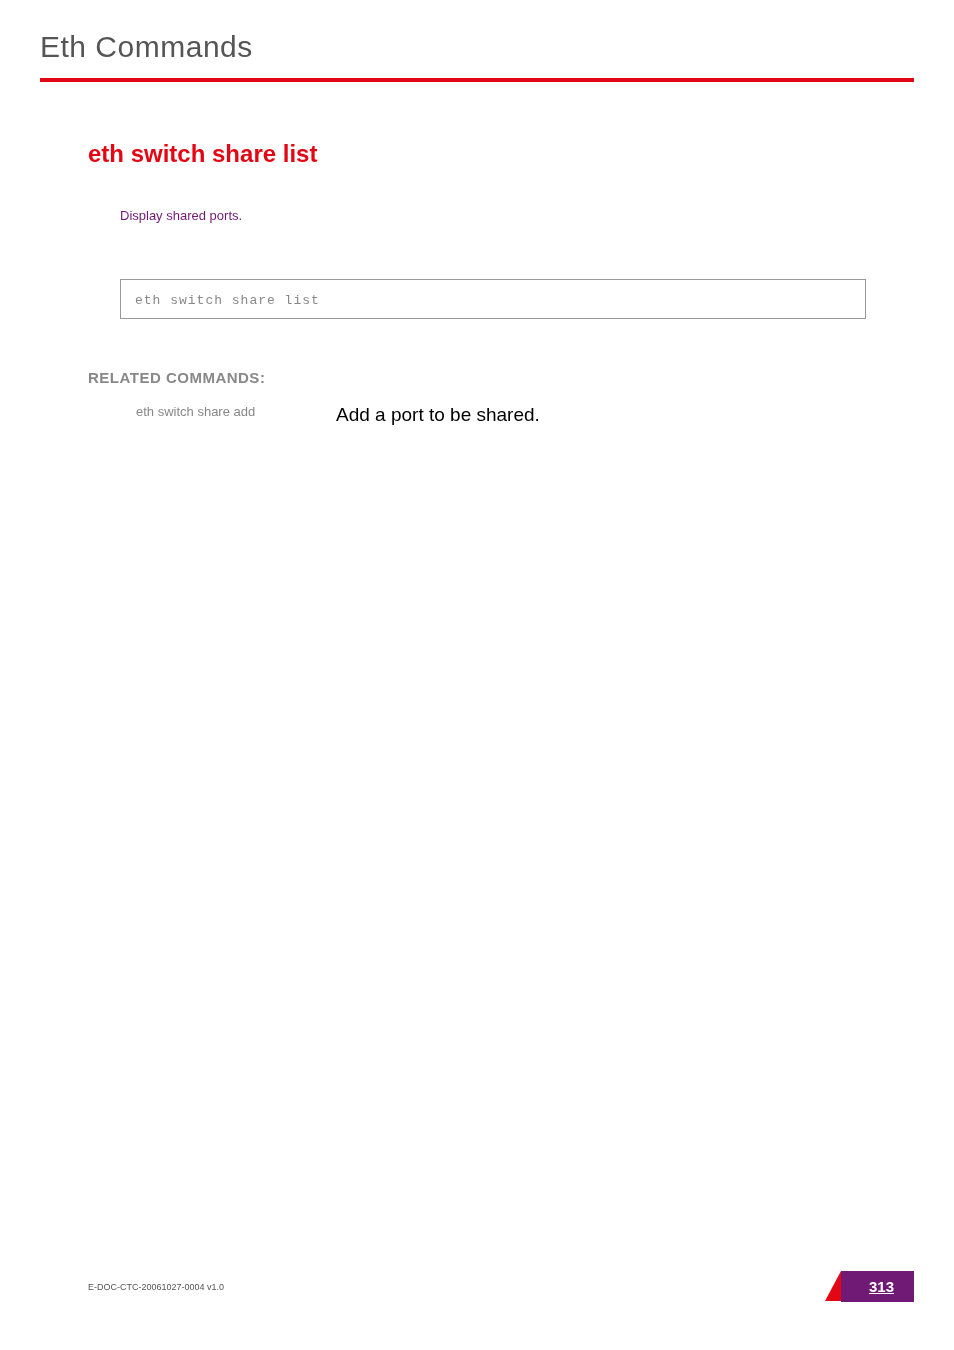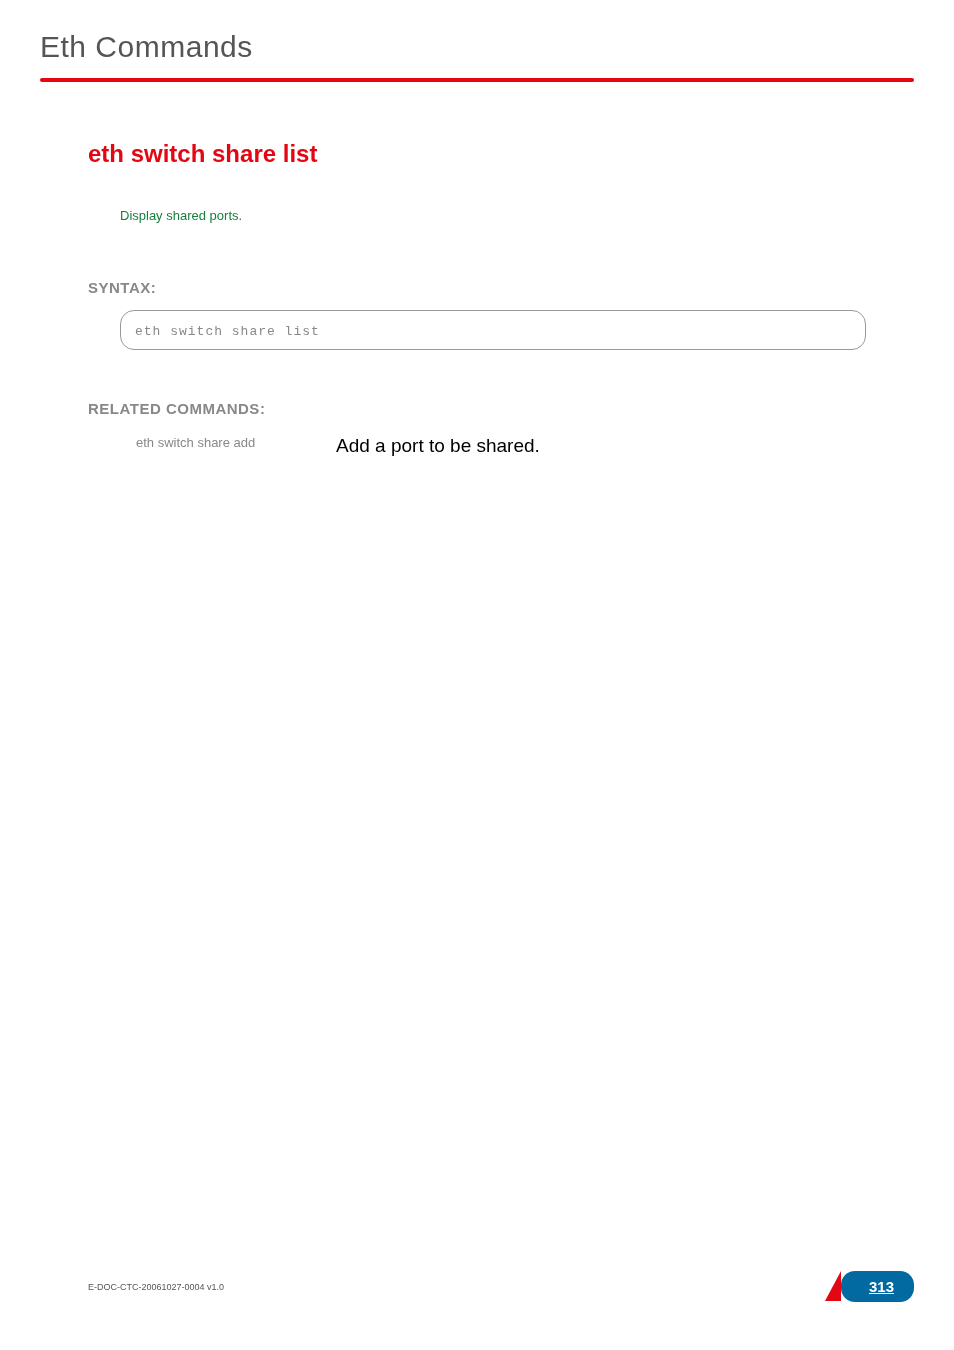--- a/index.html
+++ b/index.html
@@ -1,19 +1,18 @@
 <!DOCTYPE html>
 <html><head>
   <meta charset="utf-8">
   <style>
     * {
       margin: 0;
       padding: 0;
       box-sizing: border-box;
-      border-radius: 14px;
     }
     body {
       width: 954px;
       height: 1350px;
       background: #ffffff;
       font-family: Arial, Helvetica, sans-serif;
       position: relative;
     }
     .page-header {
       padding: 30px 40px 14px 40px;
@@ -34,21 +33,21 @@
     }
     .command-title {
       font-size: 24px;
       font-weight: 700;
       color: #e30613;
       margin-top: 58px;
       margin-bottom: 40px;
     }
     .description {
       font-size: 13px;
-      color: #15803d;
+      color: #701a75;
       margin-left: 32px;
       margin-bottom: 56px;
     }
     .section-heading {
       font-size: 15px;
       font-weight: 700;
       color: #888888;
       letter-spacing: 0.5px;
       margin-bottom: 14px;
     }
@@ -90,21 +89,21 @@
       padding: 0 40px 0 88px;
       display: flex;
       justify-content: space-between;
       align-items: center;
     }
     .footer-doc {
       font-size: 9px;
       color: #555555;
     }
     .page-number-tab {
-      background: #0369a1;
+      background: #701a75;
       color: #ffffff;
       font-size: 15px;
       font-weight: 700;
       padding: 7px 20px 7px 28px;
       position: relative;
       text-decoration: underline;
     }
     .page-number-tab::before {
       content: "";
       position: absolute;
@@ -122,21 +121,20 @@
 <div class="page-header">
   <h1 class="section-title">Eth Commands</h1>
 </div>
 <div class="red-divider"></div>
 
 <div class="content">
   <h2 class="command-title">eth switch share list</h2>
 
   <p class="description">Display shared ports.</p>
 
-  <h3 class="section-heading">SYNTAX:</h3>
   <div class="syntax-box">
     <span class="syntax-text">eth switch share list</span>
   </div>
 
   <h3 class="section-heading">RELATED COMMANDS:</h3>
   <div class="related-commands">
     <div class="related-row">
       <span class="related-link">eth switch share add</span>
       <span class="related-desc">Add a port to be shared.</span>
     </div>

